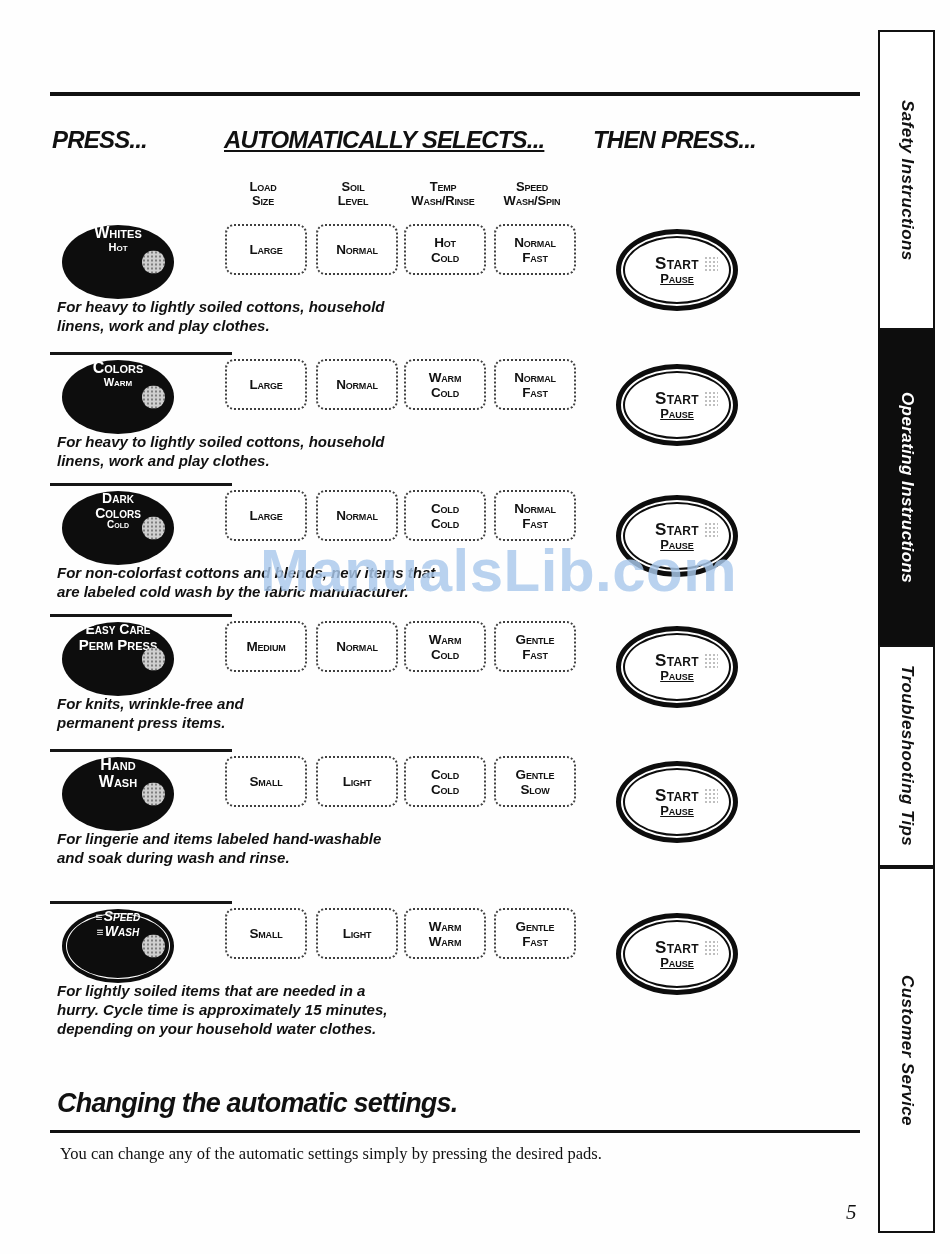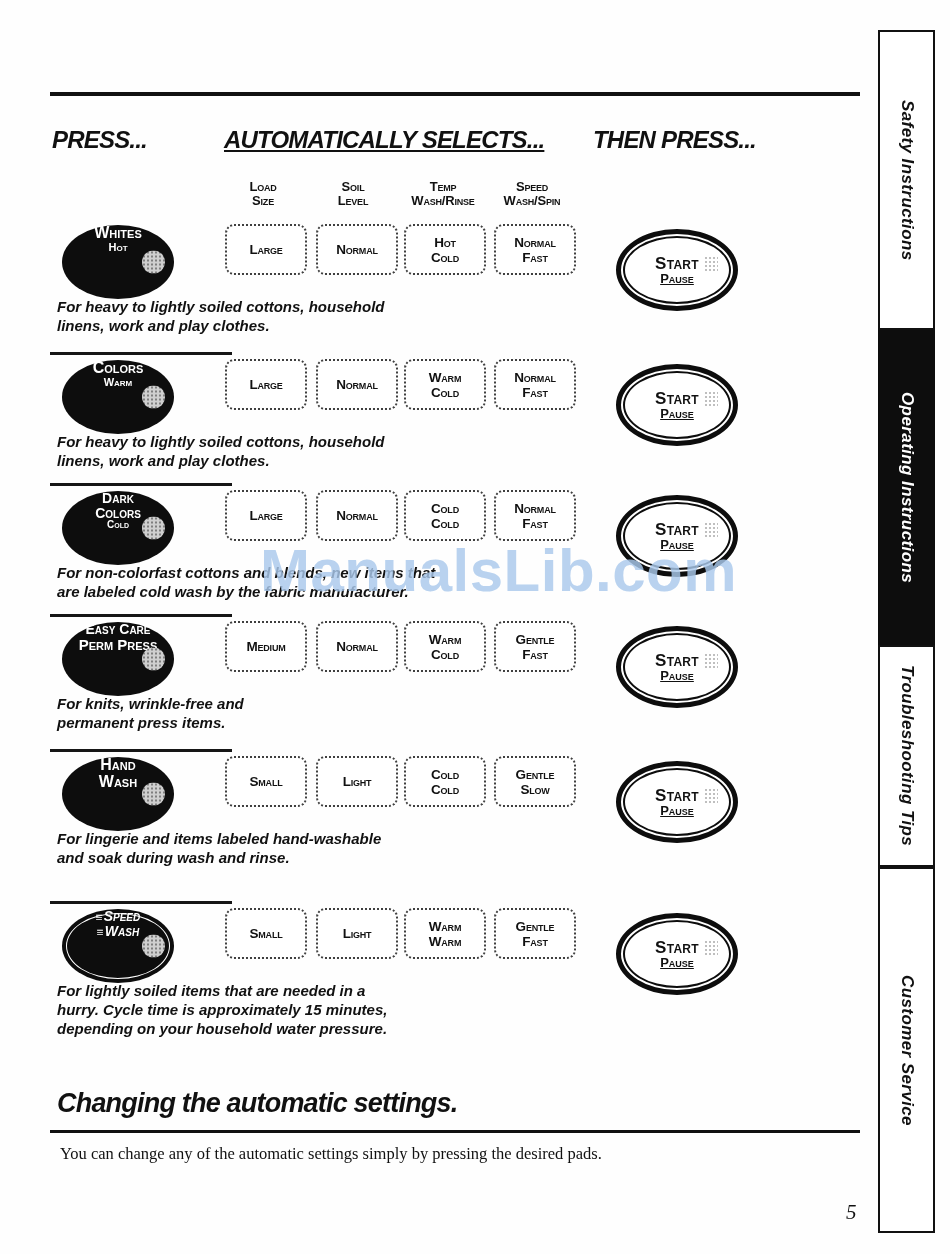--- a/index.html
+++ b/index.html
@@ -342,21 +342,21 @@
         <span>Gentle</span>
         <span>Fast</span>
       </div>
     <div class="start">
         <span class="s1">Start</span>
         <span class="s2">Pause</span>
       </div>
     <p class="desc">
         <span>For lightly soiled items that are needed in a</span>
         <span>hurry. Cycle time is approximately 15 minutes,</span>
-        <span>depending on your household water pressure.</span>
+        <span>depending on your household water clothes.</span>
       </p>
   </section>
 
   <h2 class="changing">Changing the automatic settings.</h2>
   <div class="rule bottom-rule"></div>
   <p class="bottom-text">You can change any of the automatic settings simply by pressing the desired pads.</p>
   <p class="page-num">5</p>
 
   <div class="watermark">ManualsLib.com</div>
 

